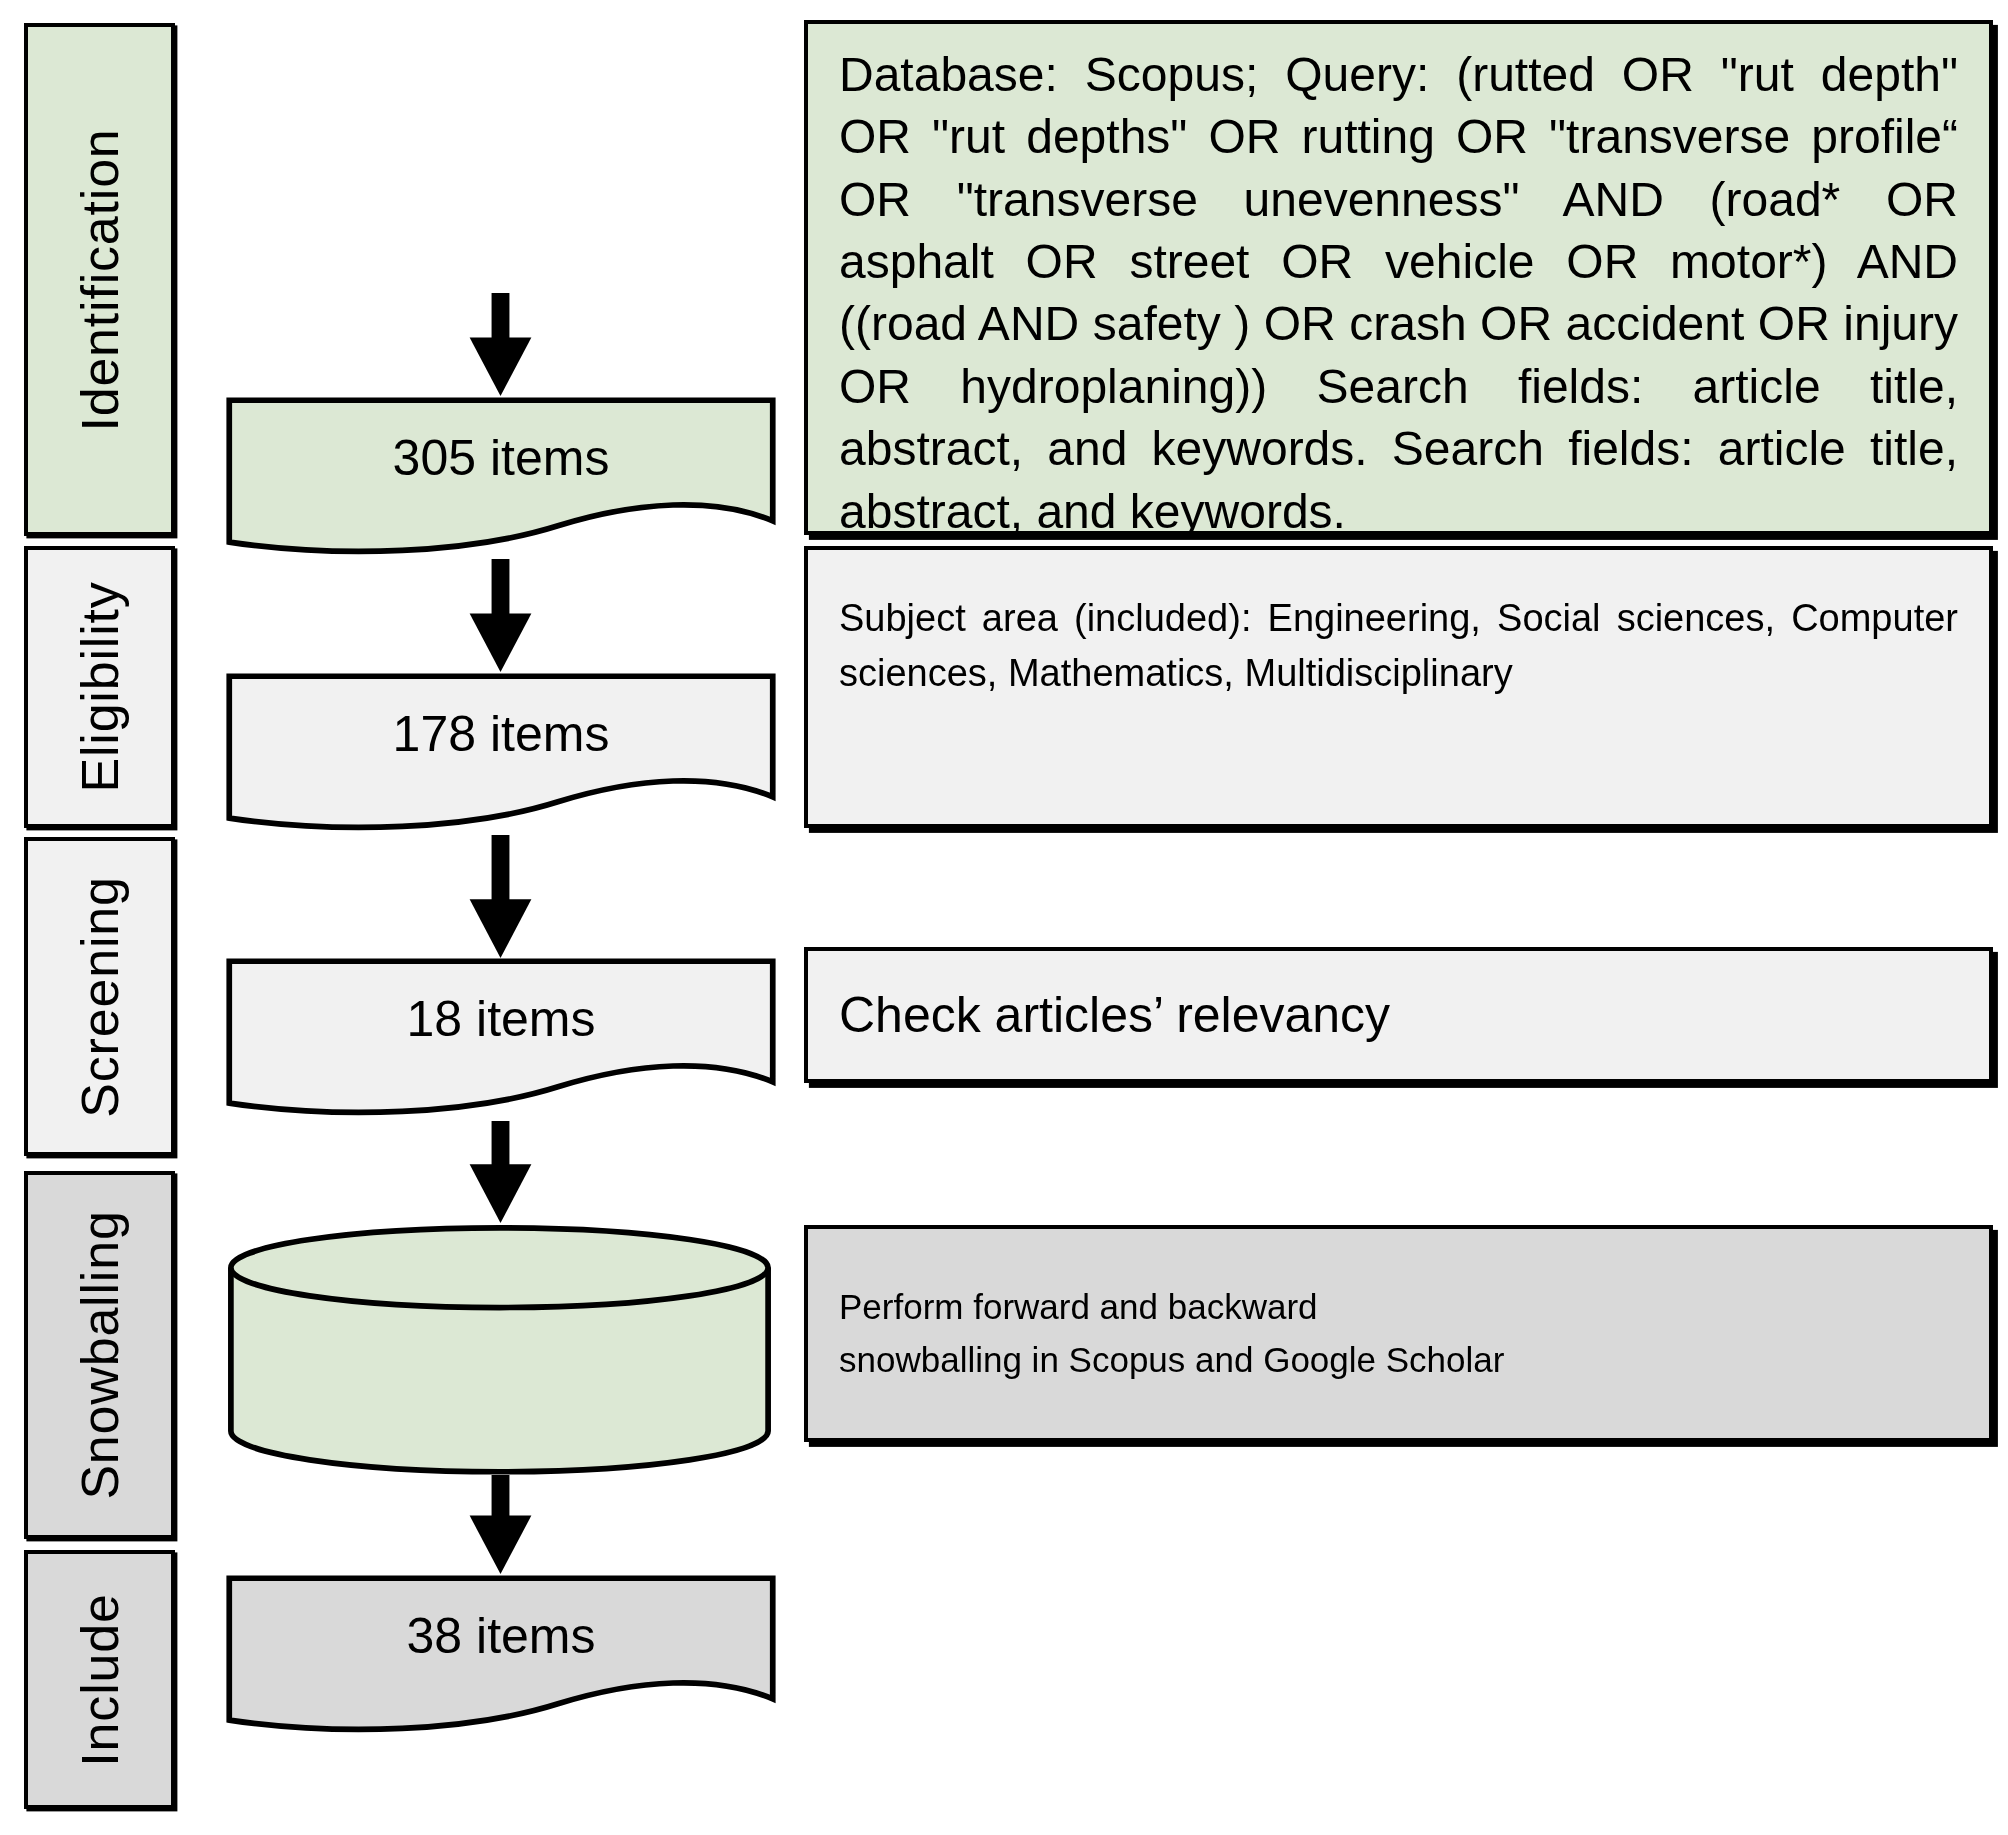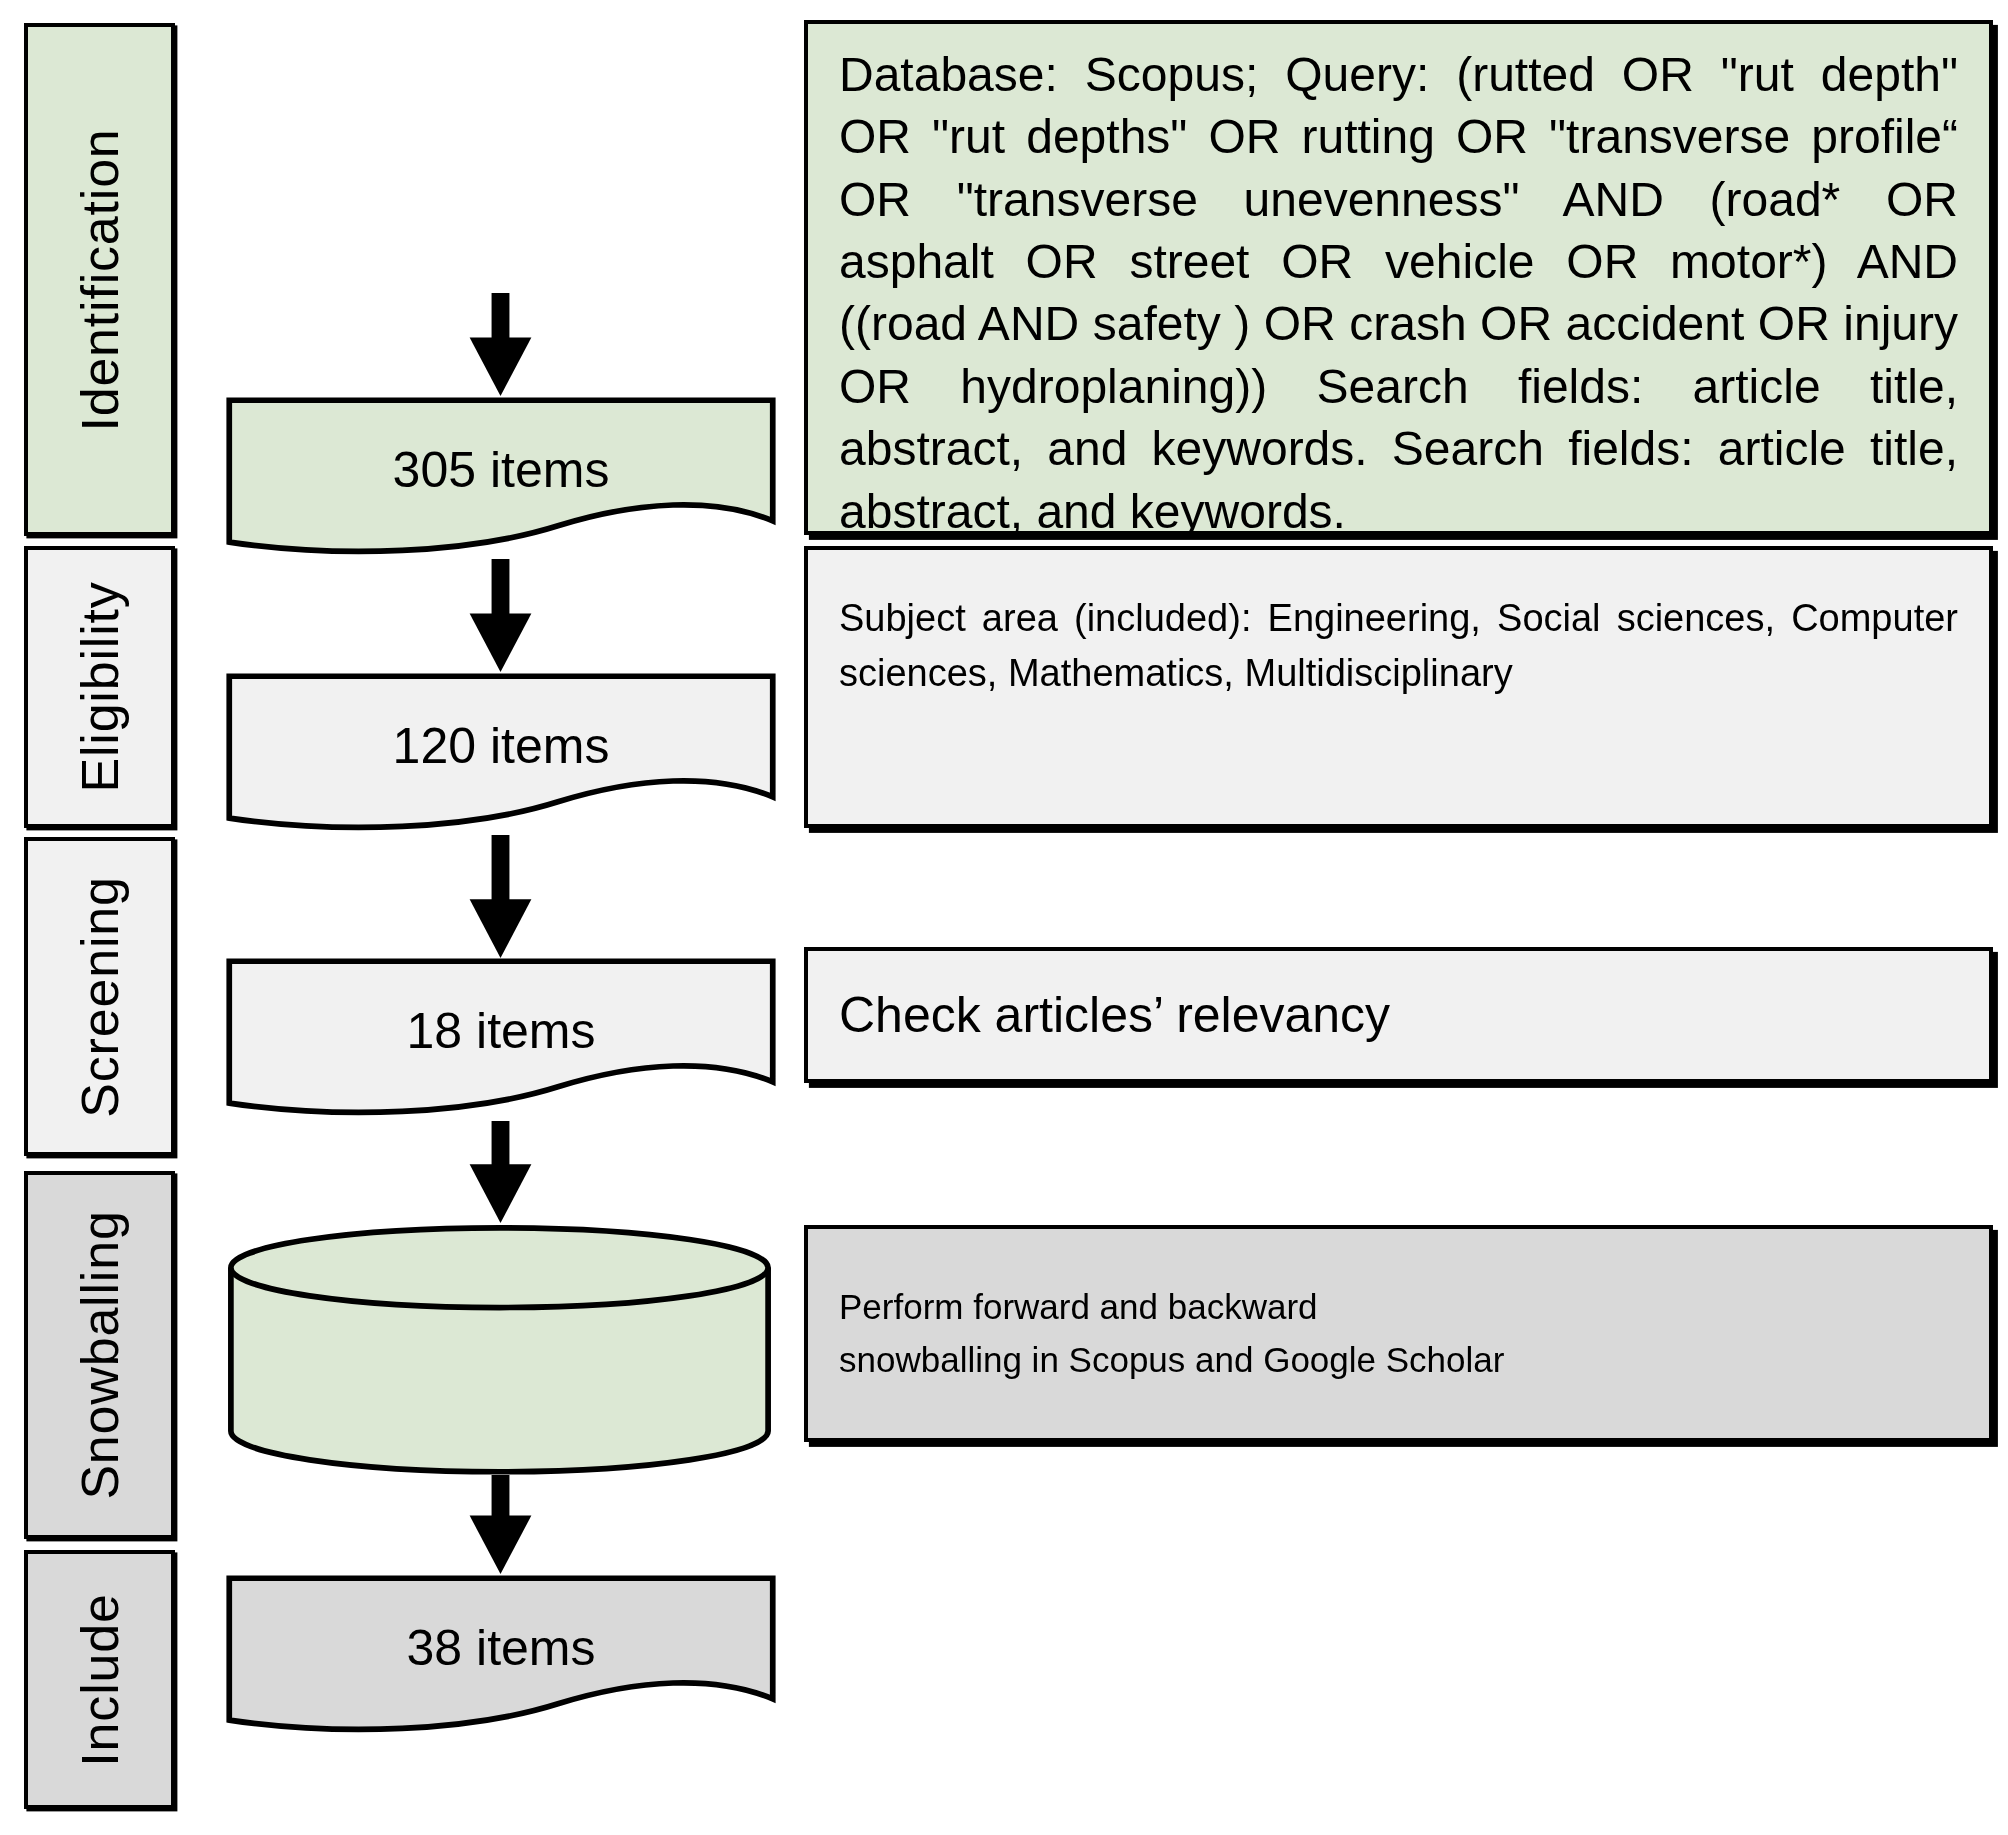--- a/index.html
+++ b/index.html
@@ -37,21 +37,21 @@
   .green-shape{fill:#dce8d4;}
   .light-shape{fill:#f1f1f1;}
   .dark-shape{fill:#d9d9d9;}
   .node-label{
     position:absolute;left:0;right:0;
     display:flex;align-items:center;justify-content:center;
     text-align:center;
     font-size:50px;line-height:1.25;
   }
   .cyl-label{top:90px;bottom:24.4px;}
-  .doc-label{top:12px;height:122px;}
+  .doc-label{top:0;height:122px;}
   .arrow{position:absolute;width:65px;}
   .arrow svg{width:100%;height:100%;display:block;}
   
   .note{
     position:absolute;
     left:804px;width:1189px;
     border:4.9px solid #000;
     box-shadow:4.9px 4.9px 0 #000;
     box-sizing:border-box;
     font-size:48px;
@@ -102,21 +102,21 @@
     <svg viewBox="0 0 80 139" preserveAspectRatio="none">
       <rect x="29" y="0" width="22" height="72" fill="#000"></rect>
       <polygon points="2,67 78,67 40,139" fill="#000"></polygon>
     </svg>
   </div>
 
   <div class="node" style="left:226px;top:673px;width:550px;height:163px;">
     <svg viewBox="0 0 676 200" preserveAspectRatio="none">
       <path class="shape light-shape" d="M4,4 L672,4 L672,152 C600,122 505,128 408,158 C300,192 140,198 4,178 Z"></path>
     </svg>
-    <div class="node-label doc-label">120 items</div>
+    <div class="node-label doc-label">178 items</div>
   </div>
 
   <div class="arrow" style="left:468px;top:835px;height:123px;">
     <svg viewBox="0 0 80 151" preserveAspectRatio="none">
       <rect x="29" y="0" width="22" height="84" fill="#000"></rect>
       <polygon points="2,79 78,79 40,151" fill="#000"></polygon>
     </svg>
   </div>
 
   <div class="node" style="left:226px;top:958px;width:550px;height:163px;">

